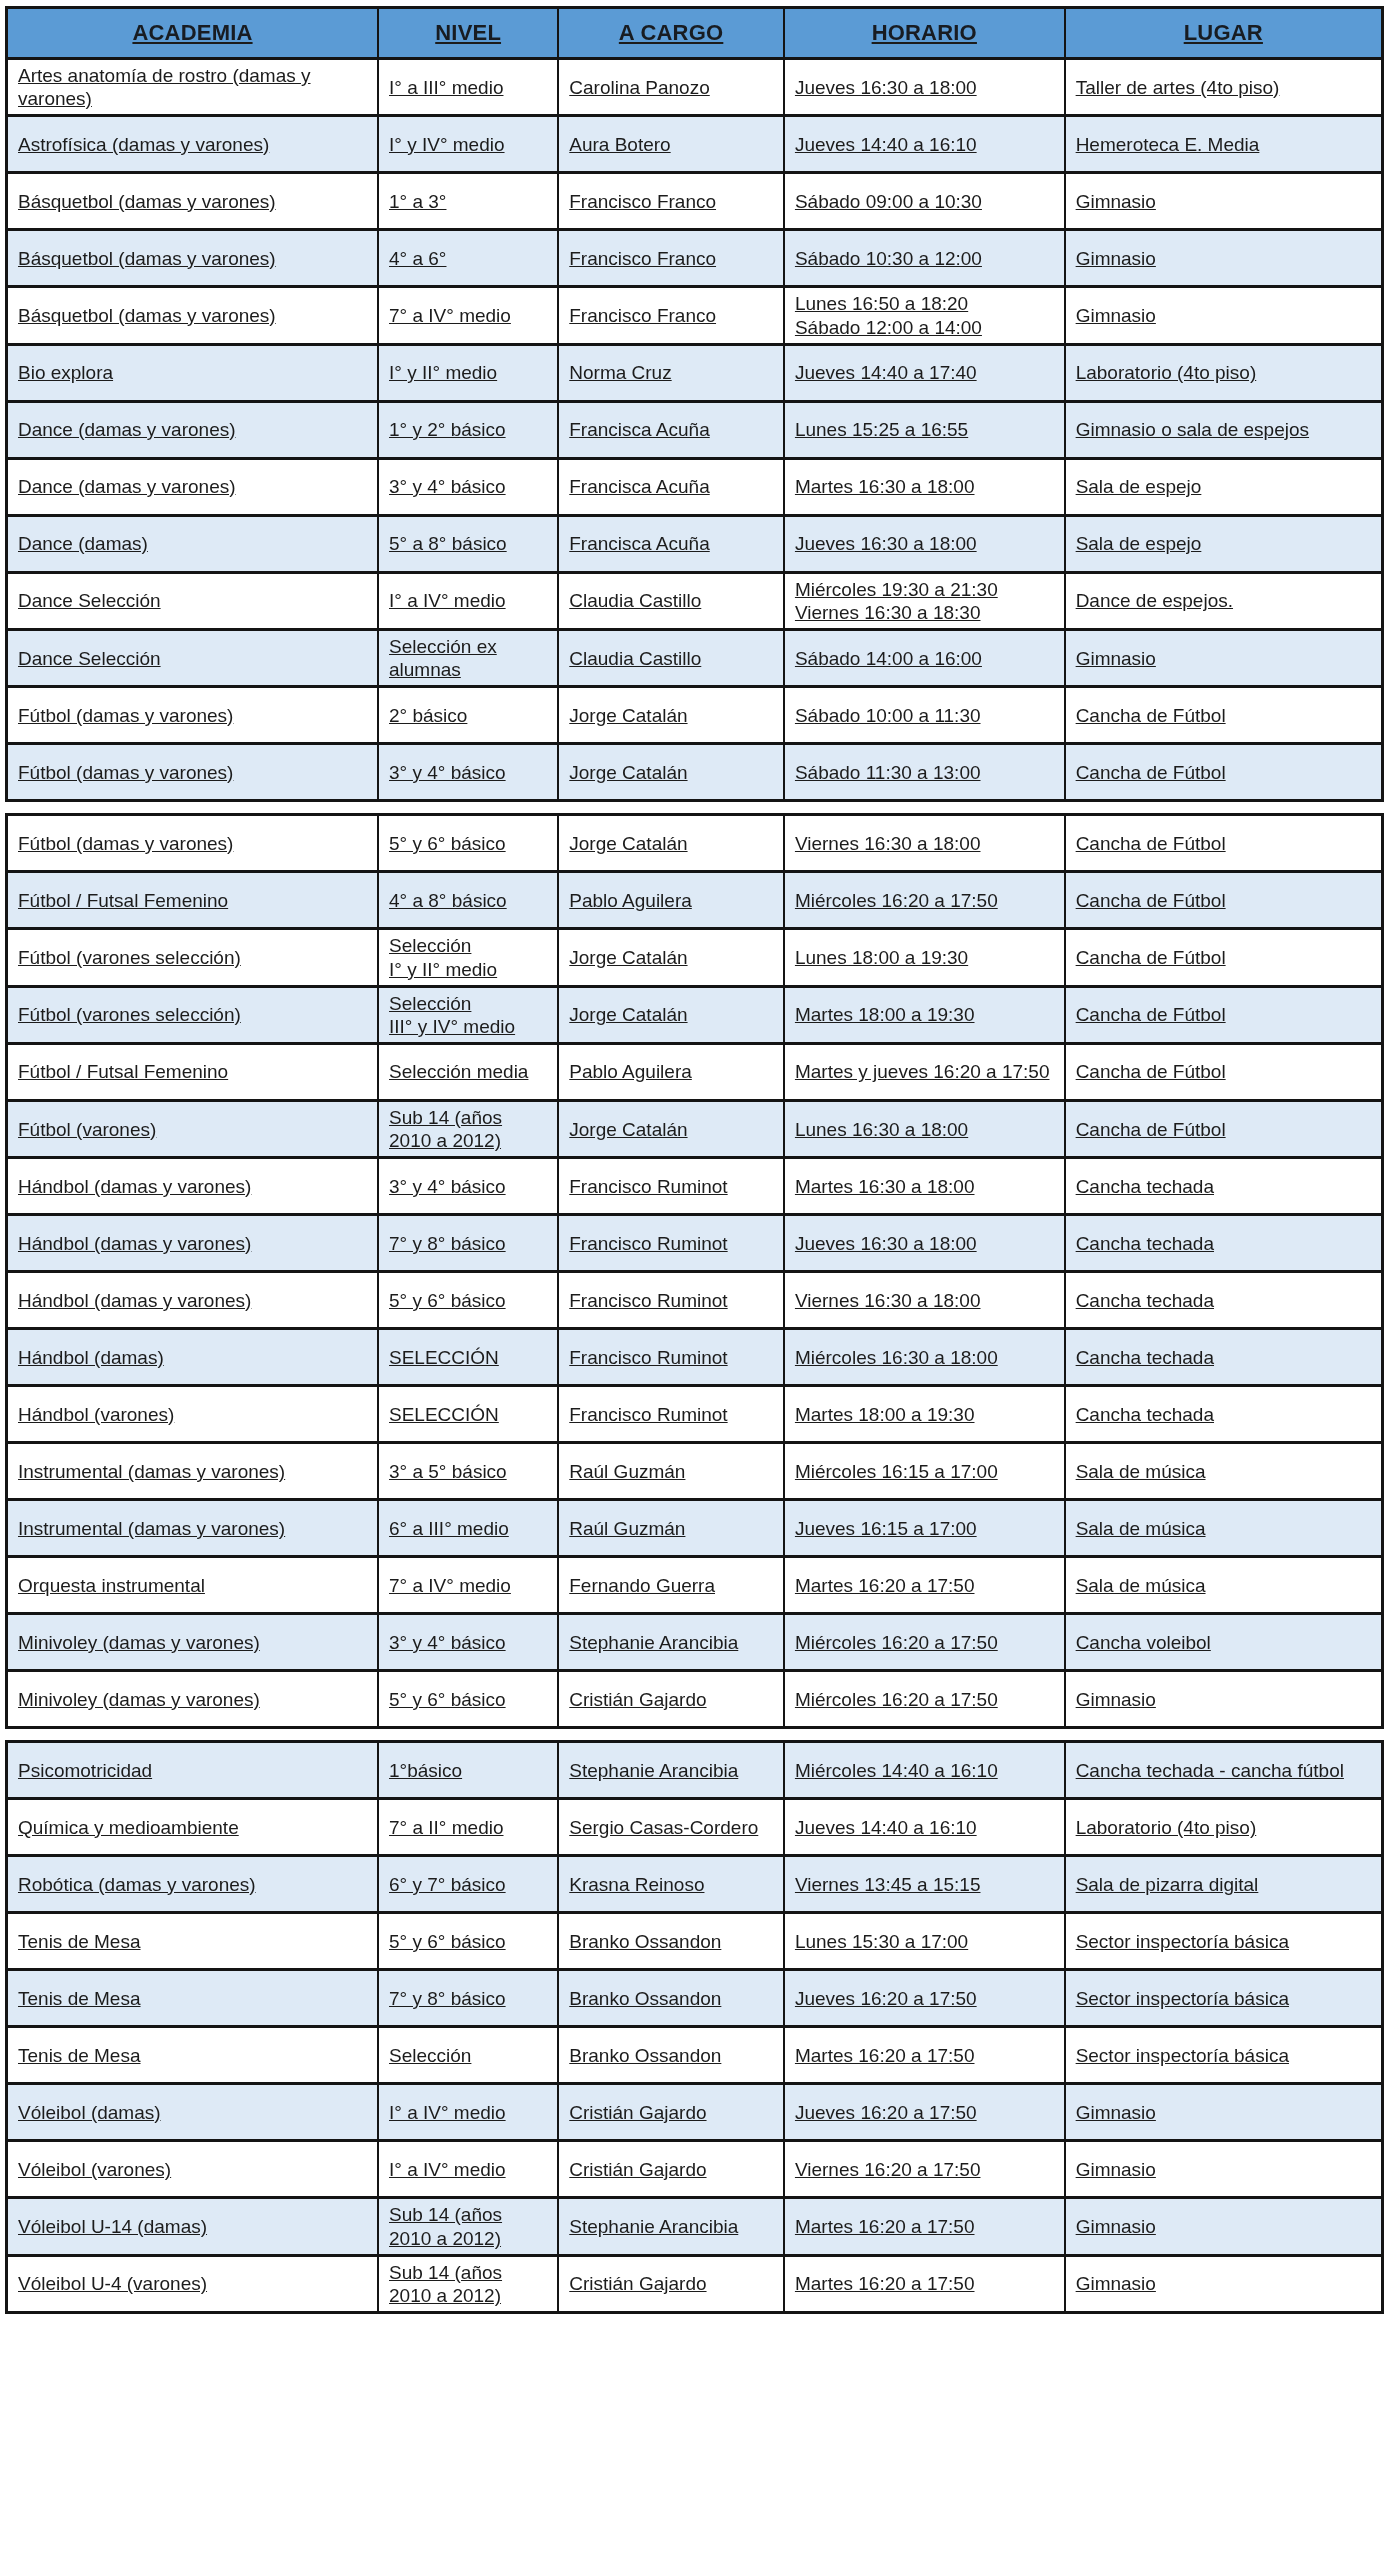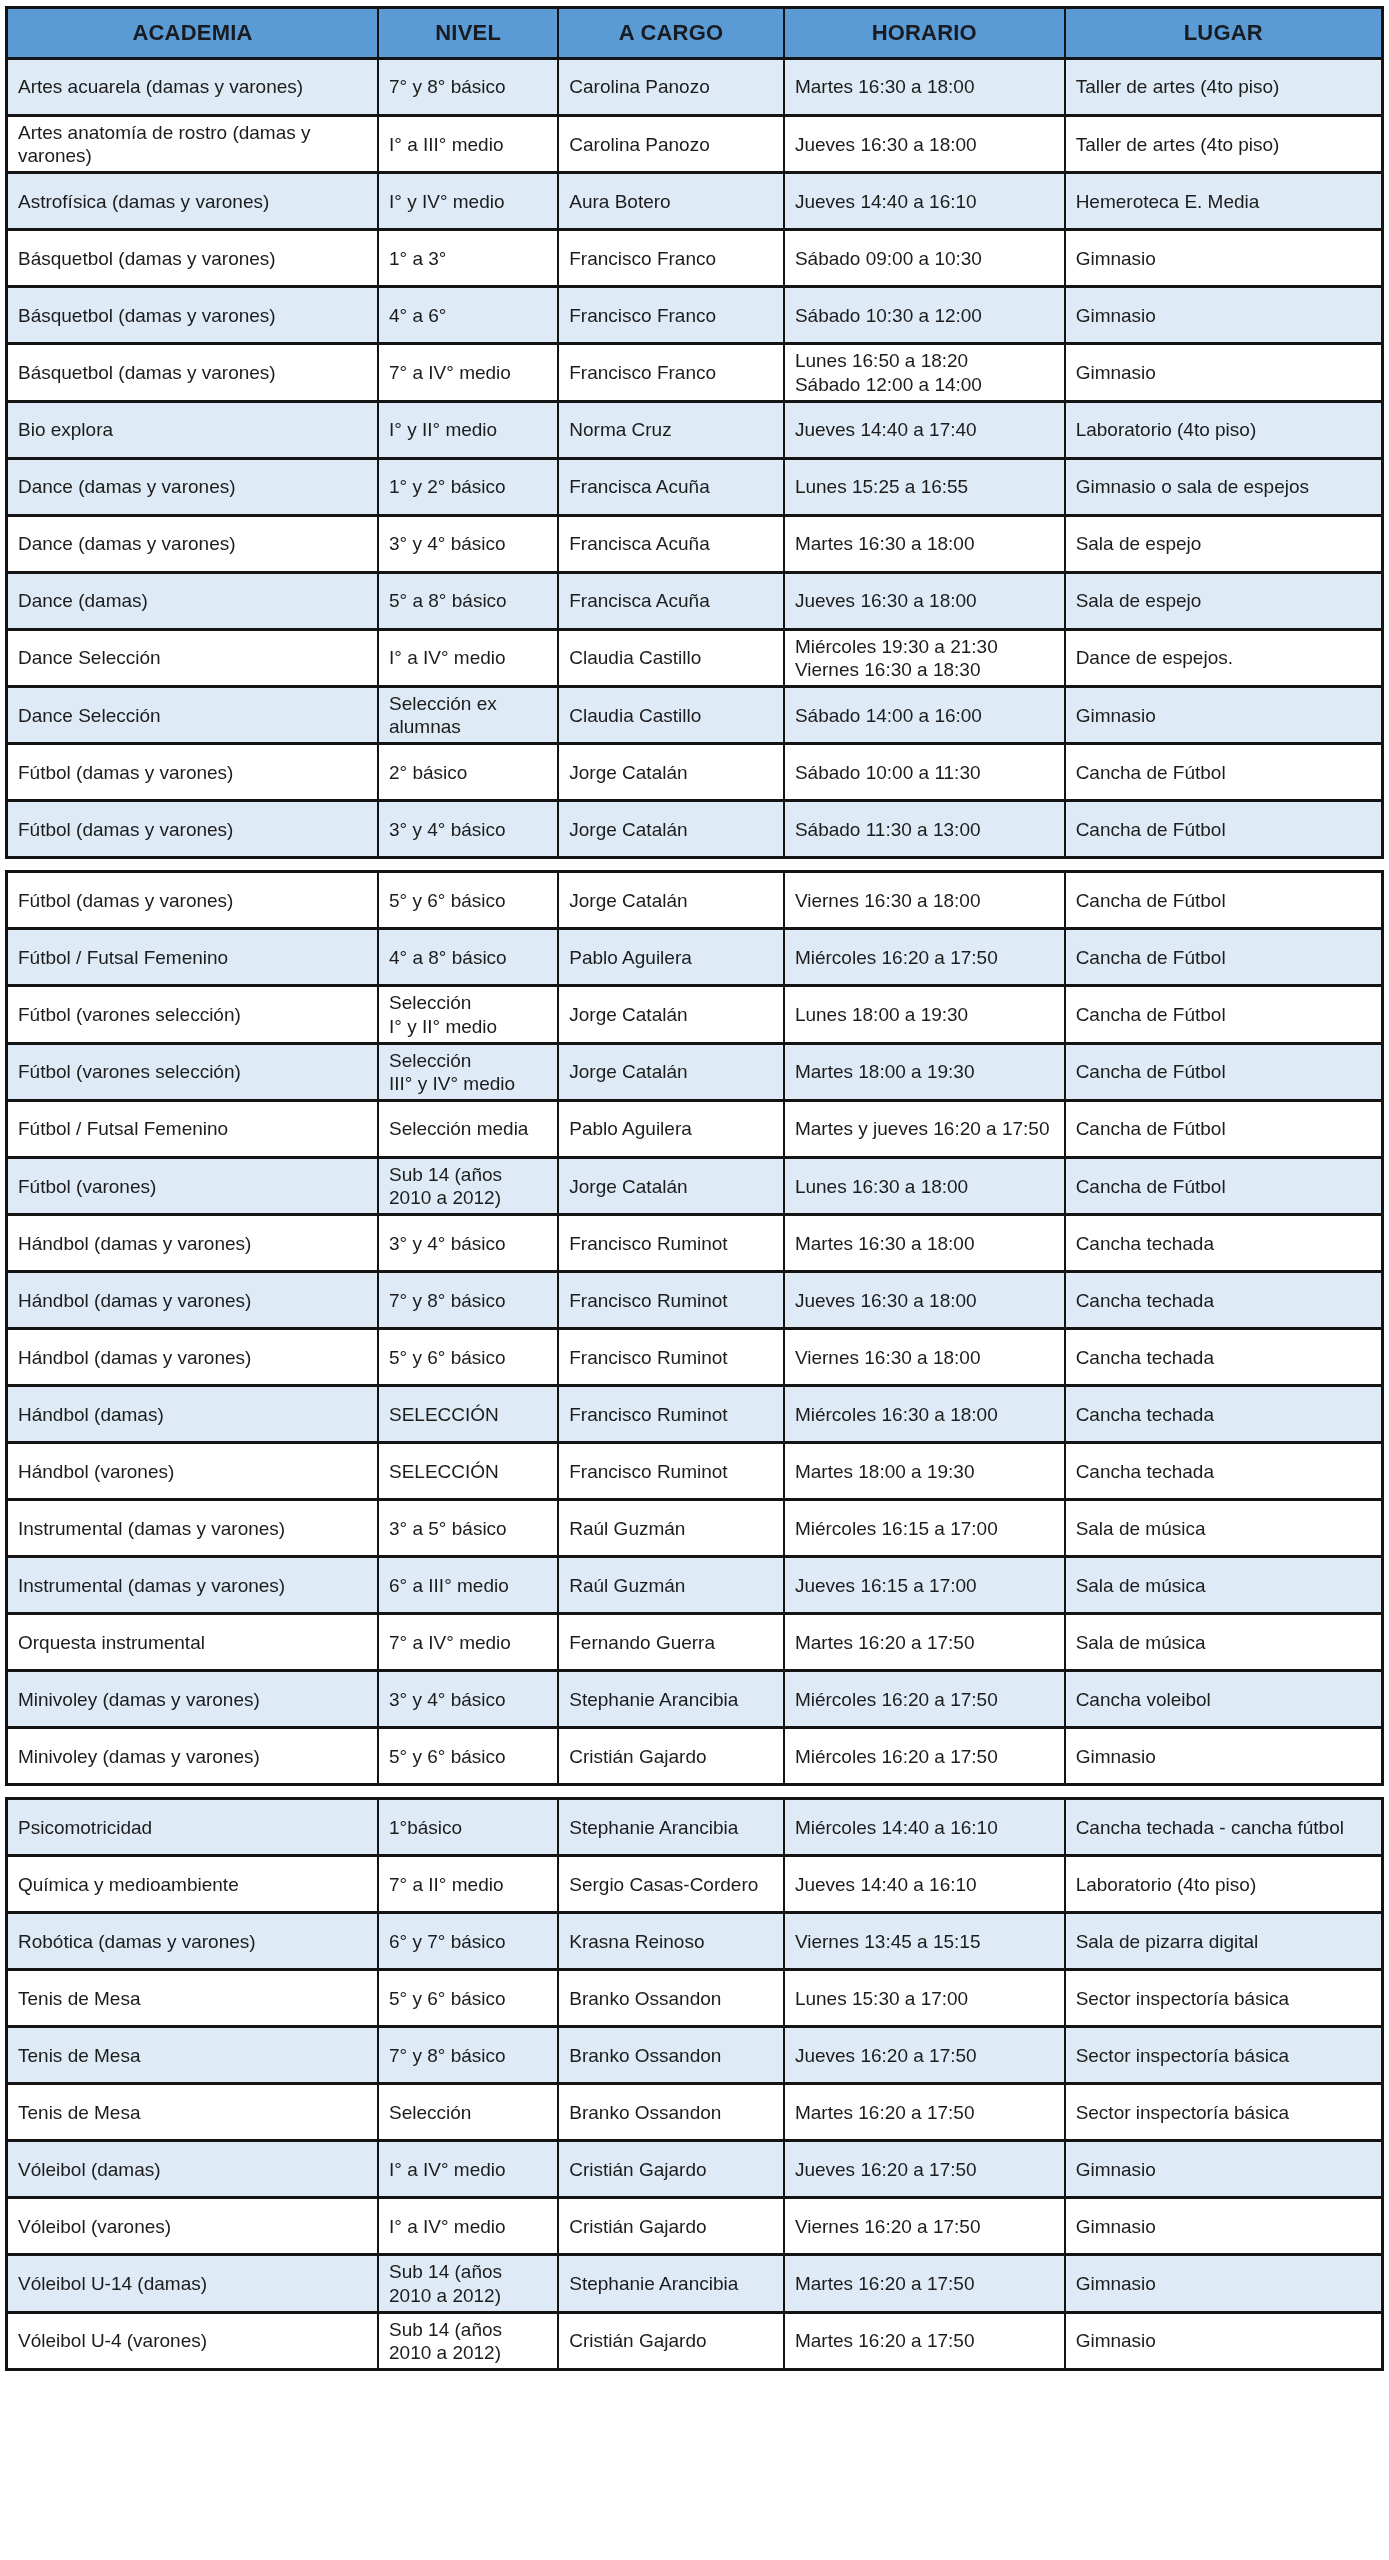--- a/index.html
+++ b/index.html
@@ -2,21 +2,21 @@
 <html lang="es"><head>
 <meta charset="utf-8">
 <style>
   html,body{margin:0;padding:0;background:#ffffff;}
   body{
     width:1389px;
     font-family:"Liberation Sans", sans-serif;
     color:#1c1c1c;
     -webkit-font-smoothing:antialiased;
   }
-  .sheet{padding:6px 5px 6px 5px;}
+  .sheet{padding:6px 5px 6px 5px;text-decoration:underline;}
   table{
     width:1379px;
     border-collapse:collapse;
     table-layout:fixed;
     border:3px solid #141414;
   }
   .block{margin-bottom:11px;}
   .block:last-child{margin-bottom:16px;}
   col.c-academia{width:27.0%;}
   col.c-nivel{width:13.1%;}
@@ -66,27 +66,20 @@
     <thead>
       <tr>
         <th>ACADEMIA</th>
         <th>NIVEL</th>
         <th>A CARGO</th>
         <th>HORARIO</th>
         <th>LUGAR</th>
       </tr>
     </thead>
     <tbody>
-        <tr class="shade">
-    <td>Artes acuarela (damas y varones)</td>
-    <td>7° y 8° básico</td>
-    <td>Carolina Panozo</td>
-    <td>Martes 16:30 a 18:00</td>
-    <td>Taller de artes (4to piso)</td>
-  </tr>
         <tr class="plain">
     <td>Artes anatomía de rostro (damas y varones)</td>
     <td>I° a III° medio</td>
     <td>Carolina Panozo</td>
     <td>Jueves 16:30 a 18:00</td>
     <td>Taller de artes (4to piso)</td>
   </tr>
         <tr class="shade">
     <td>Astrofísica (damas y varones)</td>
     <td>I° y IV° medio</td>

